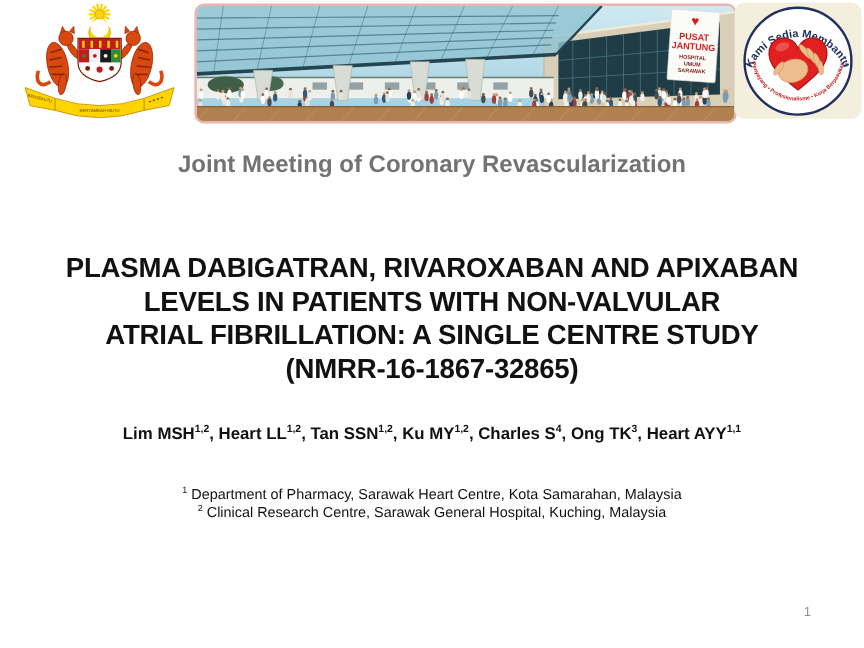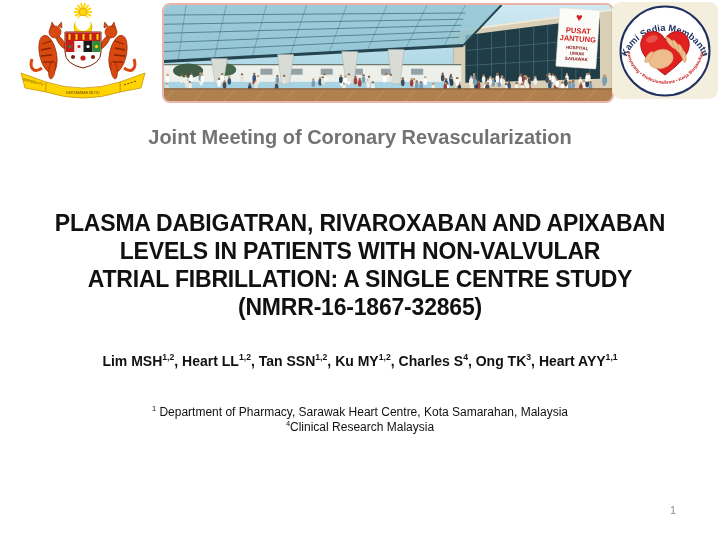--- a/index.html
+++ b/index.html
@@ -536,17 +536,17 @@
     <div>PLASMA DABIGATRAN, RIVAROXABAN AND APIXABAN</div>
     <div>LEVELS IN PATIENTS WITH NON-VALVULAR</div>
     <div>ATRIAL FIBRILLATION: A SINGLE CENTRE STUDY</div>
     <div>(NMRR-16-1867-32865)</div>
   </div>
 
   <div class="authors"><span>Lim MSH</span><sup>1,2</sup>, <span>Heart LL</span><sup>1,2</sup>, <span>Tan SSN</span><sup>1,2</sup>, <span>Ku MY</span><sup>1,2</sup>, <span>Charles S</span><sup>4</sup>, <span>Ong TK</span><sup>3</sup>, <span>Heart AYY</span><sup>1,1</sup></div>
 
   <div class="affiliations">
       <div><sup>1</sup> Department of Pharmacy, Sarawak Heart Centre, Kota Samarahan, Malaysia</div>
-      <div><sup>4</sup>Clinical Research Malaysia</div>
+      <div><sup>2</sup> Clinical Research Centre, Sarawak General Hospital, Kuching, Malaysia</div>
     </div>
 
   <div class="page-number">1</div>
 </div>
 
 </body></html>

